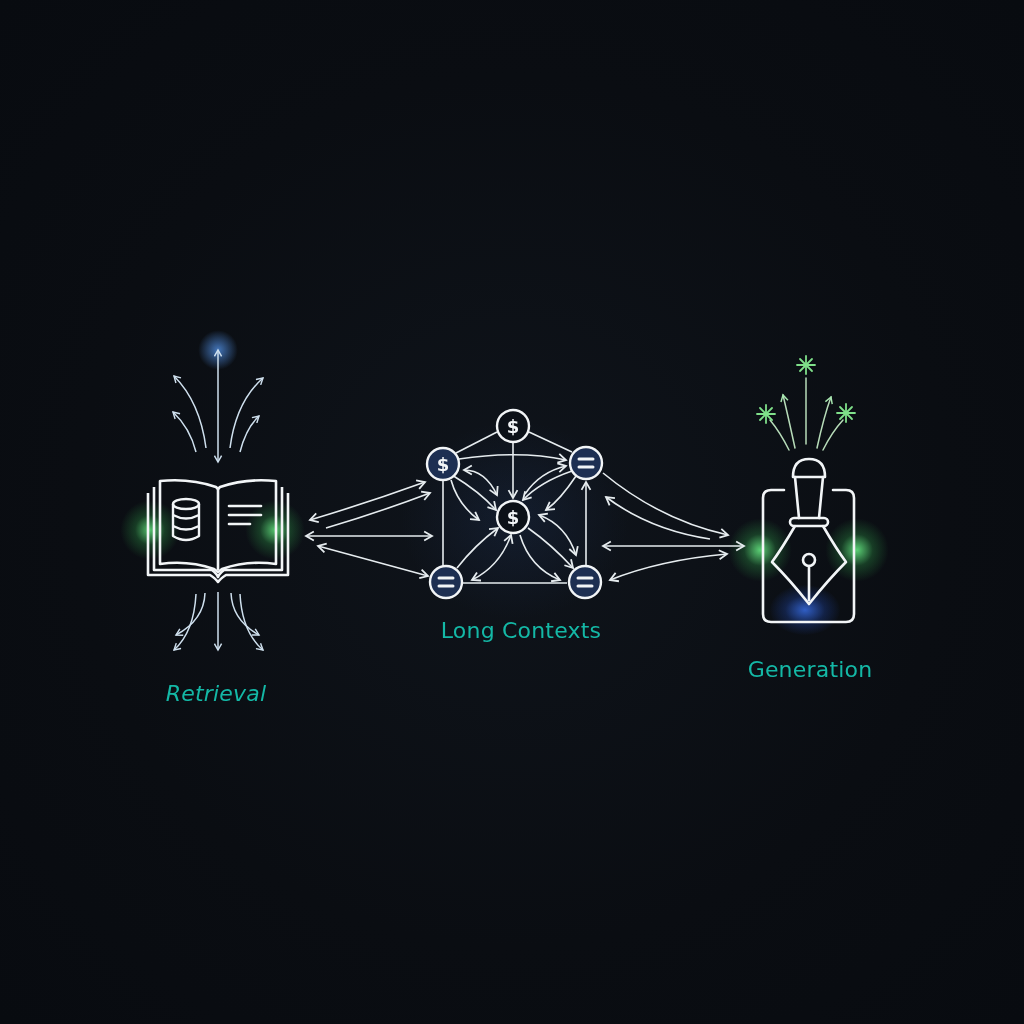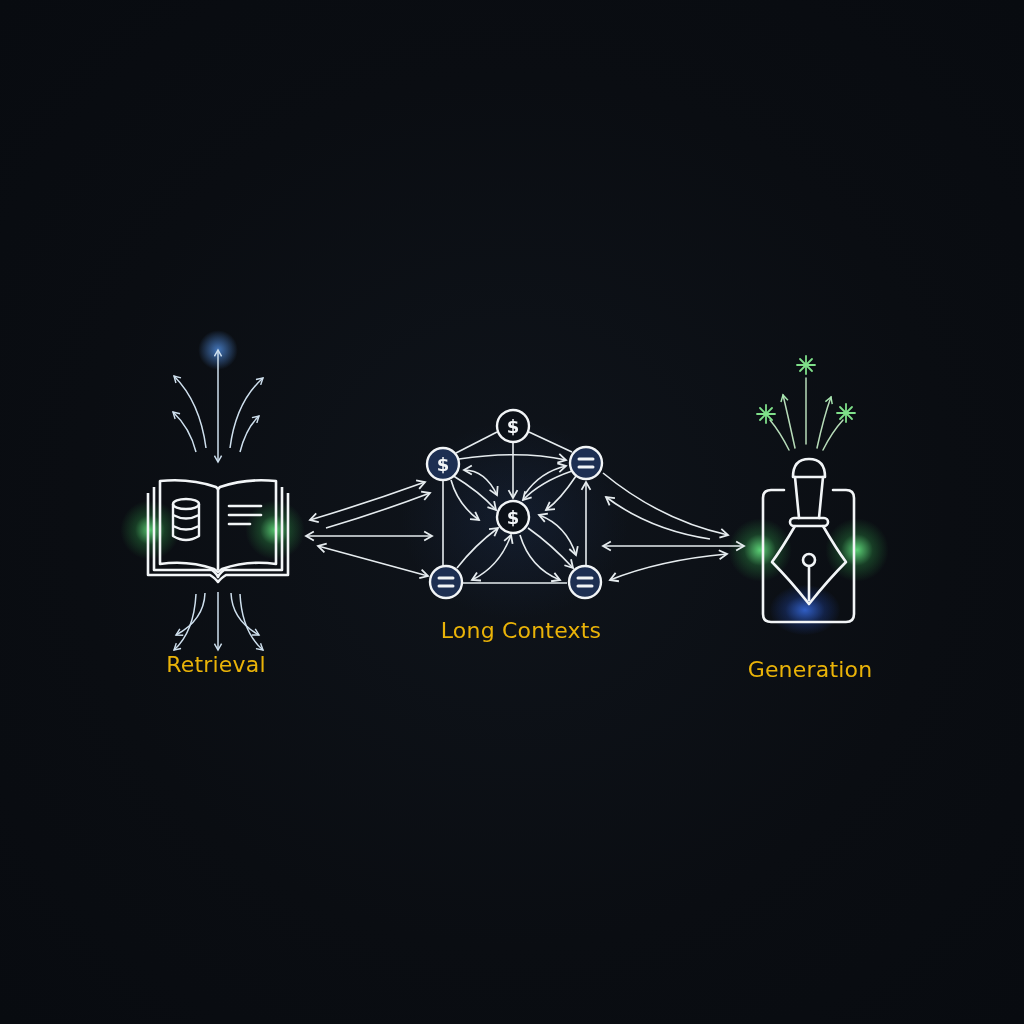--- a/index.html
+++ b/index.html
@@ -1,20 +1,20 @@
 <!DOCTYPE html>
 <html><head>
   <meta charset="utf-8">
   <style>
     html, body { margin: 0; padding: 0; background: #0a0e14; }
     body { width: 1024px; height: 1024px; overflow: hidden; position: relative;
       background: radial-gradient(ellipse at 50% 50%, #0f141b 0%, #0a0d12 60%, #080b10 100%); }
     .stage { position: absolute; left: 0; top: 0; width: 1024px; height: 1024px; }
     svg { position: absolute; left: 0; top: 0; }
-    .label { position: absolute; color: #eab308; font-family: "DejaVu Sans", "Liberation Sans", sans-serif;
+    .label { position: absolute; color: #14b8a6; font-family: "DejaVu Sans", "Liberation Sans", sans-serif;
       font-size: 22px; letter-spacing: 0.2px; white-space: nowrap; transform: translateX(-50%); }
     .glow-dot { position: absolute; border-radius: 50%; pointer-events: none; }
   </style>
 </head>
 <body>
 
 <div class="stage">
 
   <div class="glow-dot" style="left:120px;top:500px;width:60px;height:60px;background:radial-gradient(circle,rgba(110,255,140,0.75) 0%,rgba(60,200,90,0.25) 35%,rgba(0,0,0,0) 70%);"></div>
   <div class="glow-dot" style="left:245px;top:500px;width:60px;height:60px;background:radial-gradient(circle,rgba(110,255,140,0.75) 0%,rgba(60,200,90,0.25) 35%,rgba(0,0,0,0) 70%);"></div>
@@ -196,16 +196,16 @@
       </g>
       <g stroke="#7fe08a" stroke-width="1.8">
         <line x1="846" y1="404" x2="846" y2="422"></line>
           <line x1="837" y1="413" x2="855" y2="413"></line>
         <line x1="840" y1="407" x2="852" y2="419"></line>
           <line x1="852" y1="407" x2="840" y2="419"></line>
       </g>
     </g>
   </svg>
 
-  <div class="label" style="left:216px;top:652px;">Retrieval</div>
+  <div class="label" style="left:216px;top:681px;font-style:italic;">Retrieval</div>
   <div class="label" style="left:521px;top:618px;">Long Contexts</div>
   <div class="label" style="left:810px;top:657px;text-align:right;">Generation</div>
 </div>
 
 </body></html>

